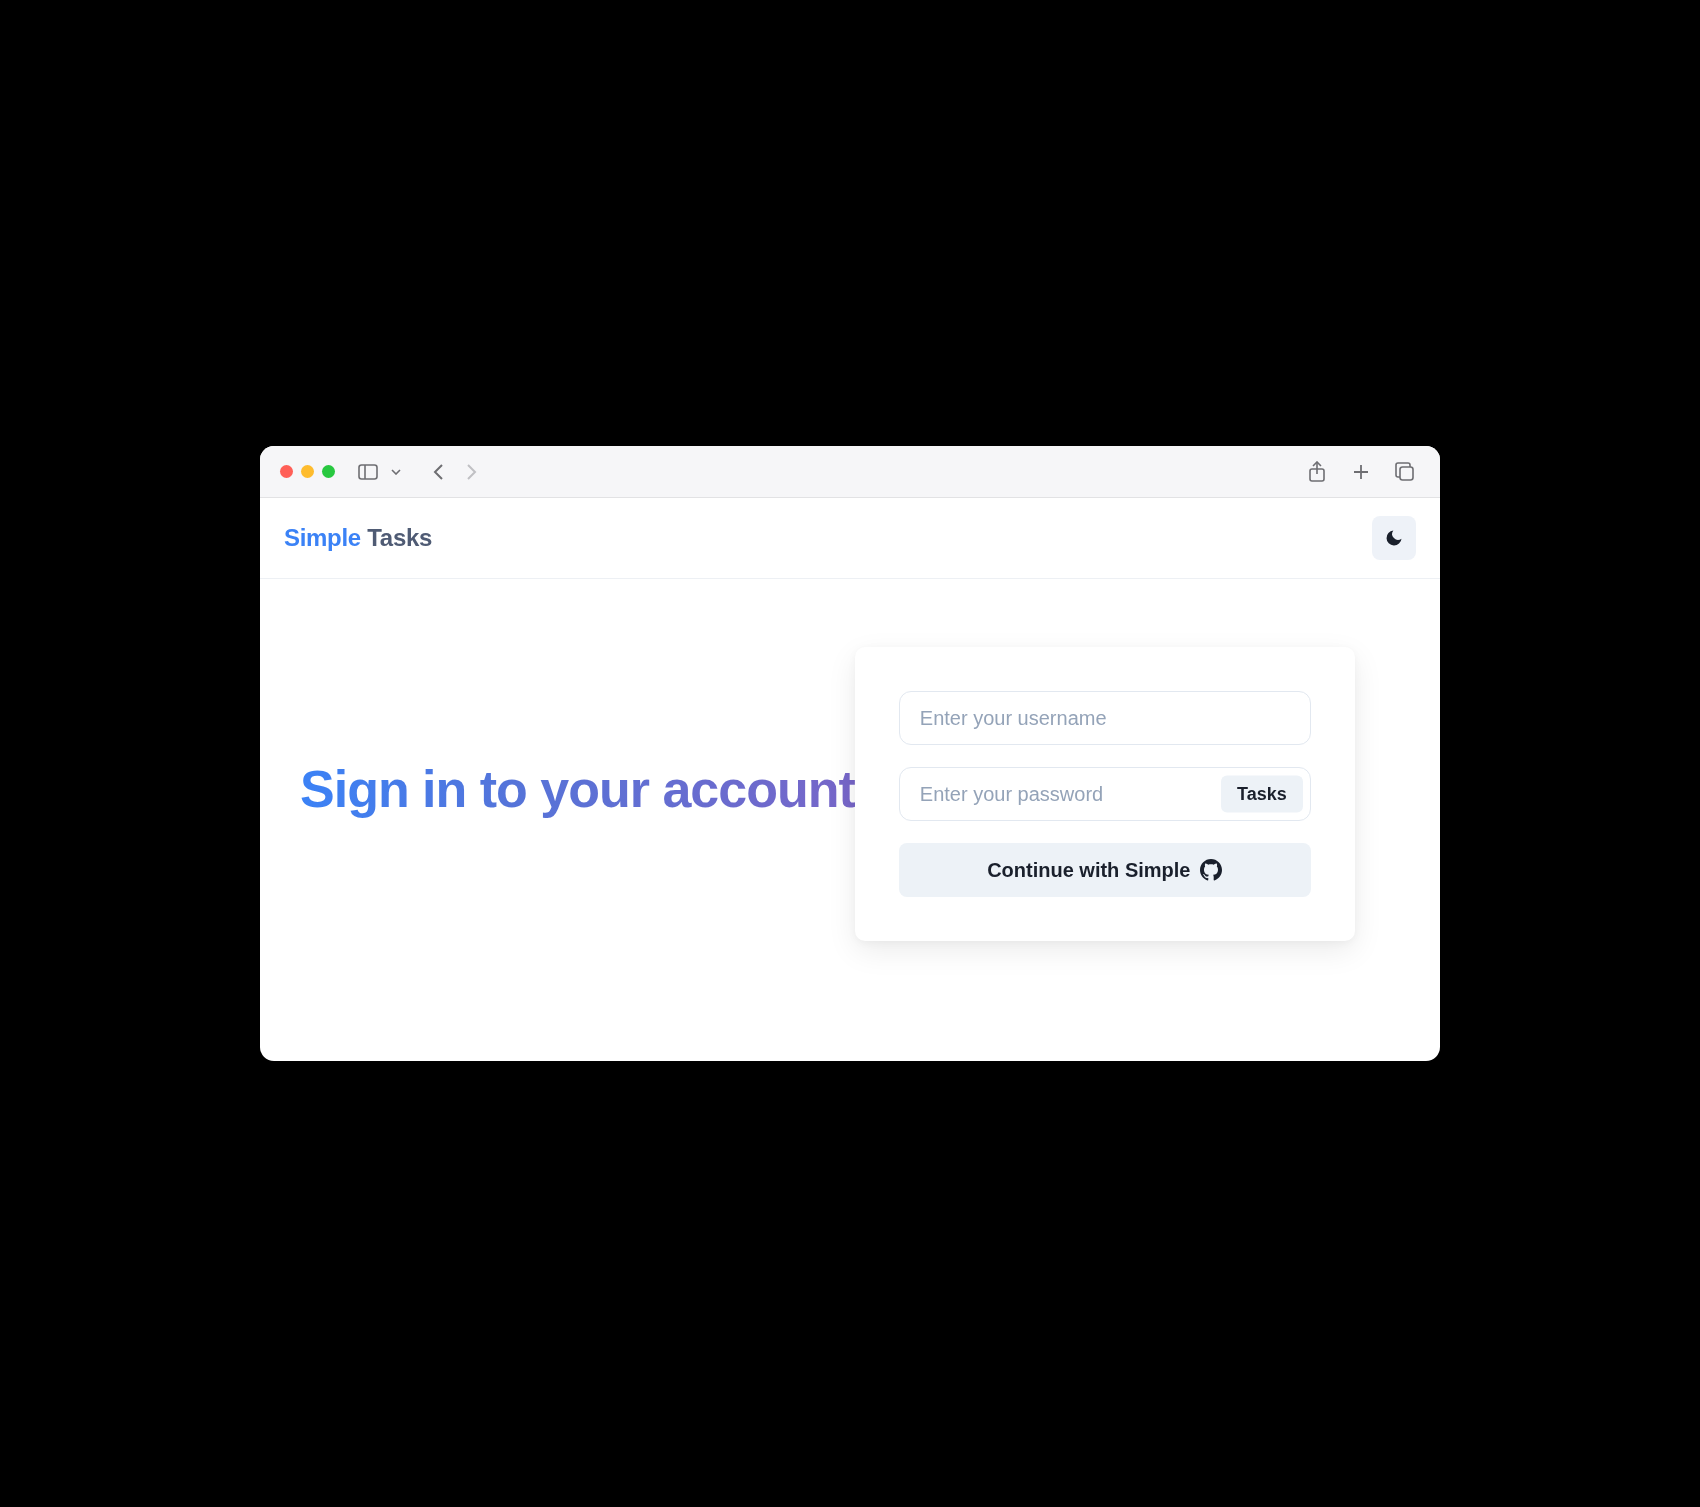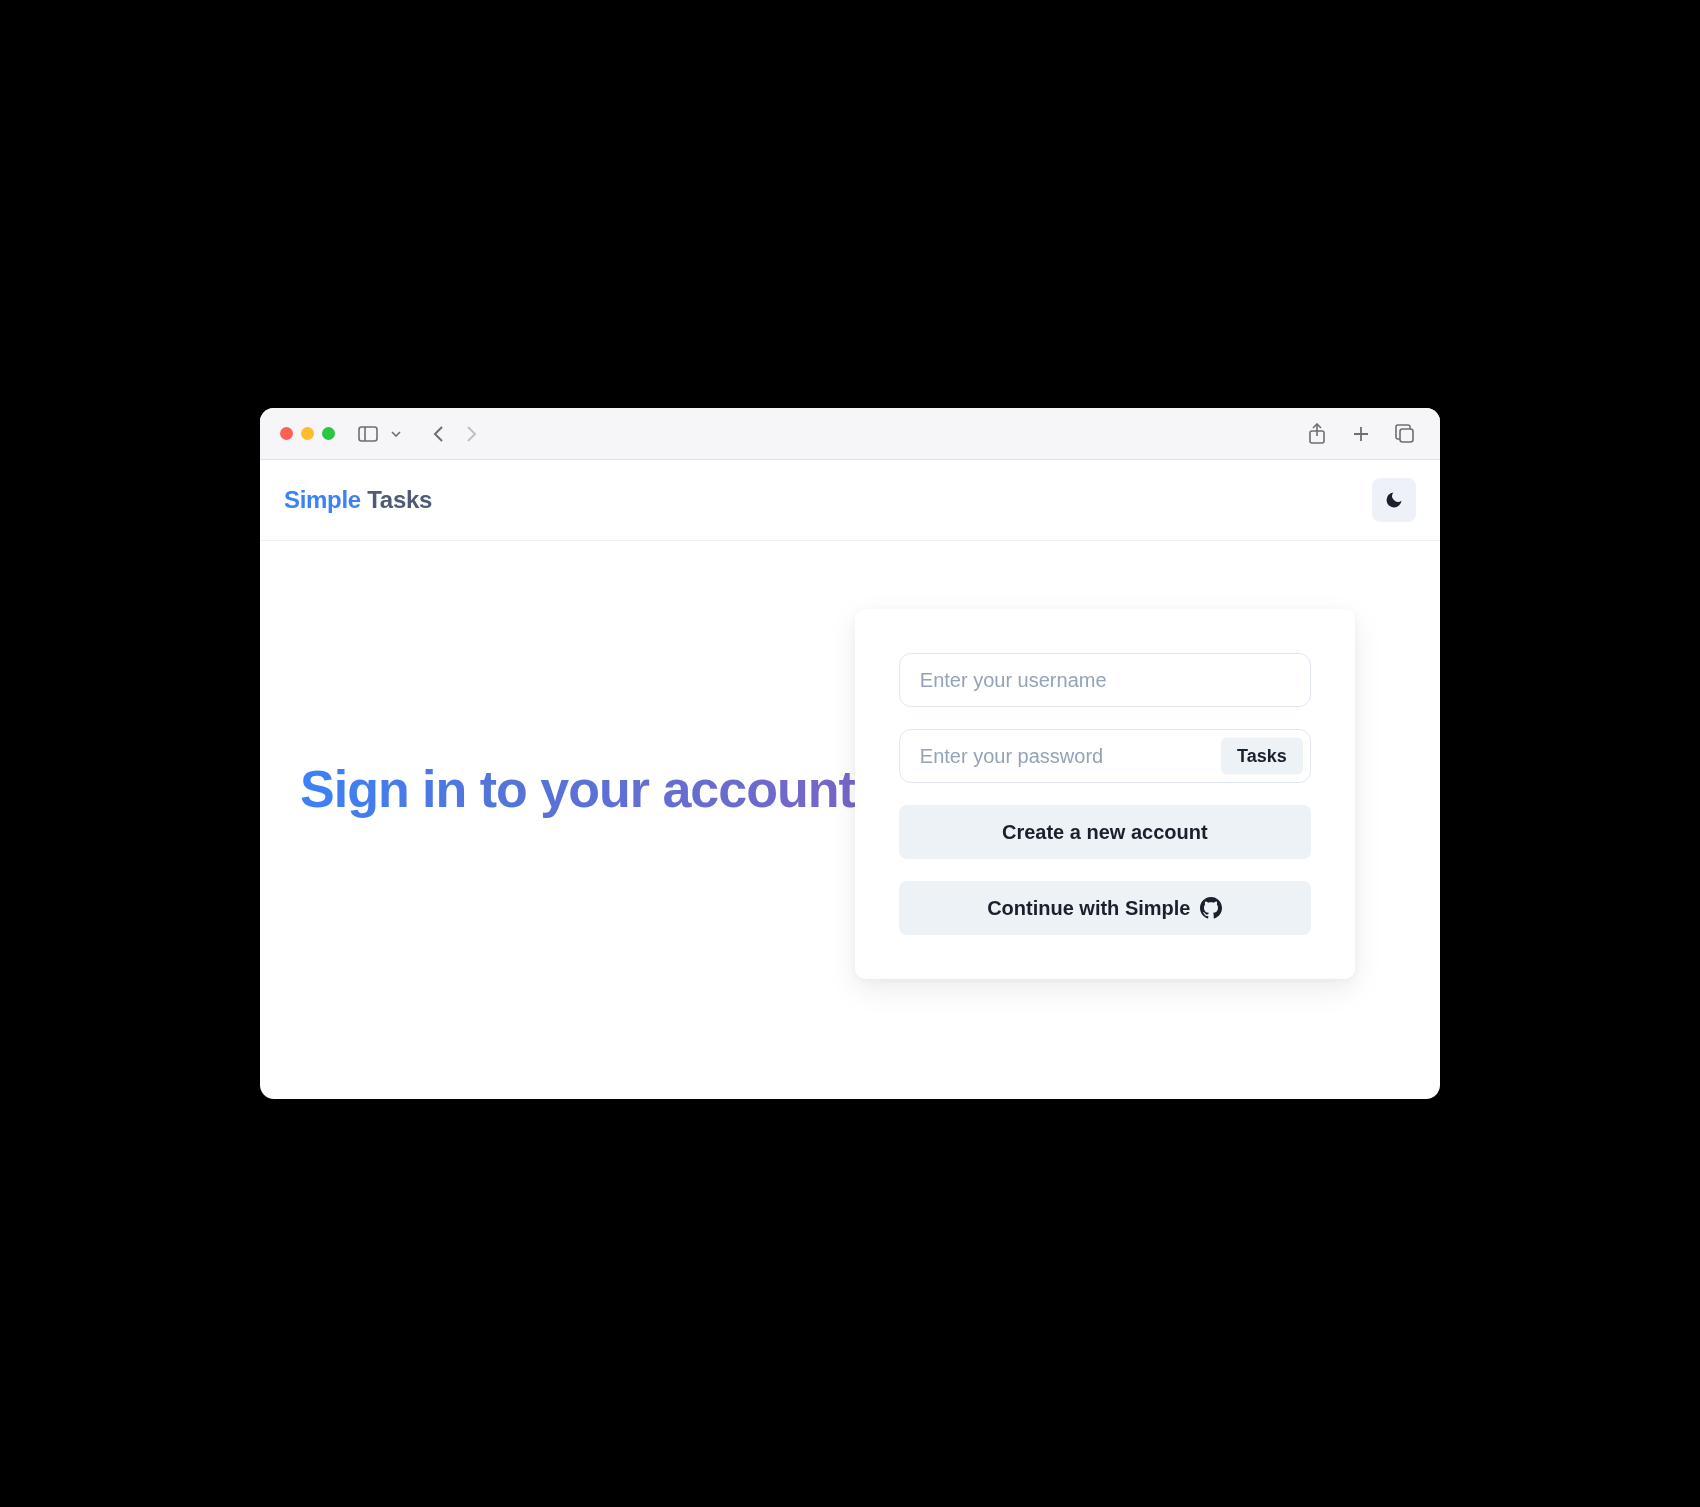--- a/index.html
+++ b/index.html
@@ -272,21 +272,20 @@
       <div class="field">
         <input type="text" class="text-input" placeholder="Enter your username" style="">
       </div>
 
       <div class="field password-wrapper">
         <input type="password" class="text-input" placeholder="Enter your password" style="">
         <button class="show-btn">Tasks</button>
       </div>
 
 
-      <button class="btn btn-secondary">Create a new account</button>
 
       <button class="btn btn-secondary">
         <span>Continue with Simple</span>
         <span>
           <svg width="22" height="22" viewBox="0 0 24 24" fill="currentColor">
             <path d="M12 0C5.37 0 0 5.37 0 12c0 5.3 3.438 9.8 8.205 11.385.6.113.82-.258.82-.577 0-.285-.01-1.04-.015-2.04-3.338.724-4.042-1.61-4.042-1.61-.546-1.385-1.335-1.755-1.335-1.755-1.087-.744.084-.729.084-.729 1.205.084 1.838 1.236 1.838 1.236 1.07 1.835 2.809 1.305 3.495.998.108-.776.417-1.305.76-1.605-2.665-.3-5.466-1.332-5.466-5.93 0-1.31.465-2.38 1.235-3.22-.135-.303-.54-1.523.105-3.176 0 0 1.005-.322 3.3 1.23.96-.267 1.98-.399 3-.405 1.02.006 2.04.138 3 .405 2.28-1.552 3.285-1.23 3.285-1.23.645 1.653.24 2.873.12 3.176.765.84 1.23 1.91 1.23 3.22 0 4.61-2.805 5.625-5.475 5.92.42.36.81 1.096.81 2.22 0 1.606-.015 2.896-.015 3.286 0 .315.21.69.825.57C20.565 21.795 24 17.295 24 12c0-6.63-5.37-12-12-12z"></path>
           </svg>
         </span>
       </button>
 

